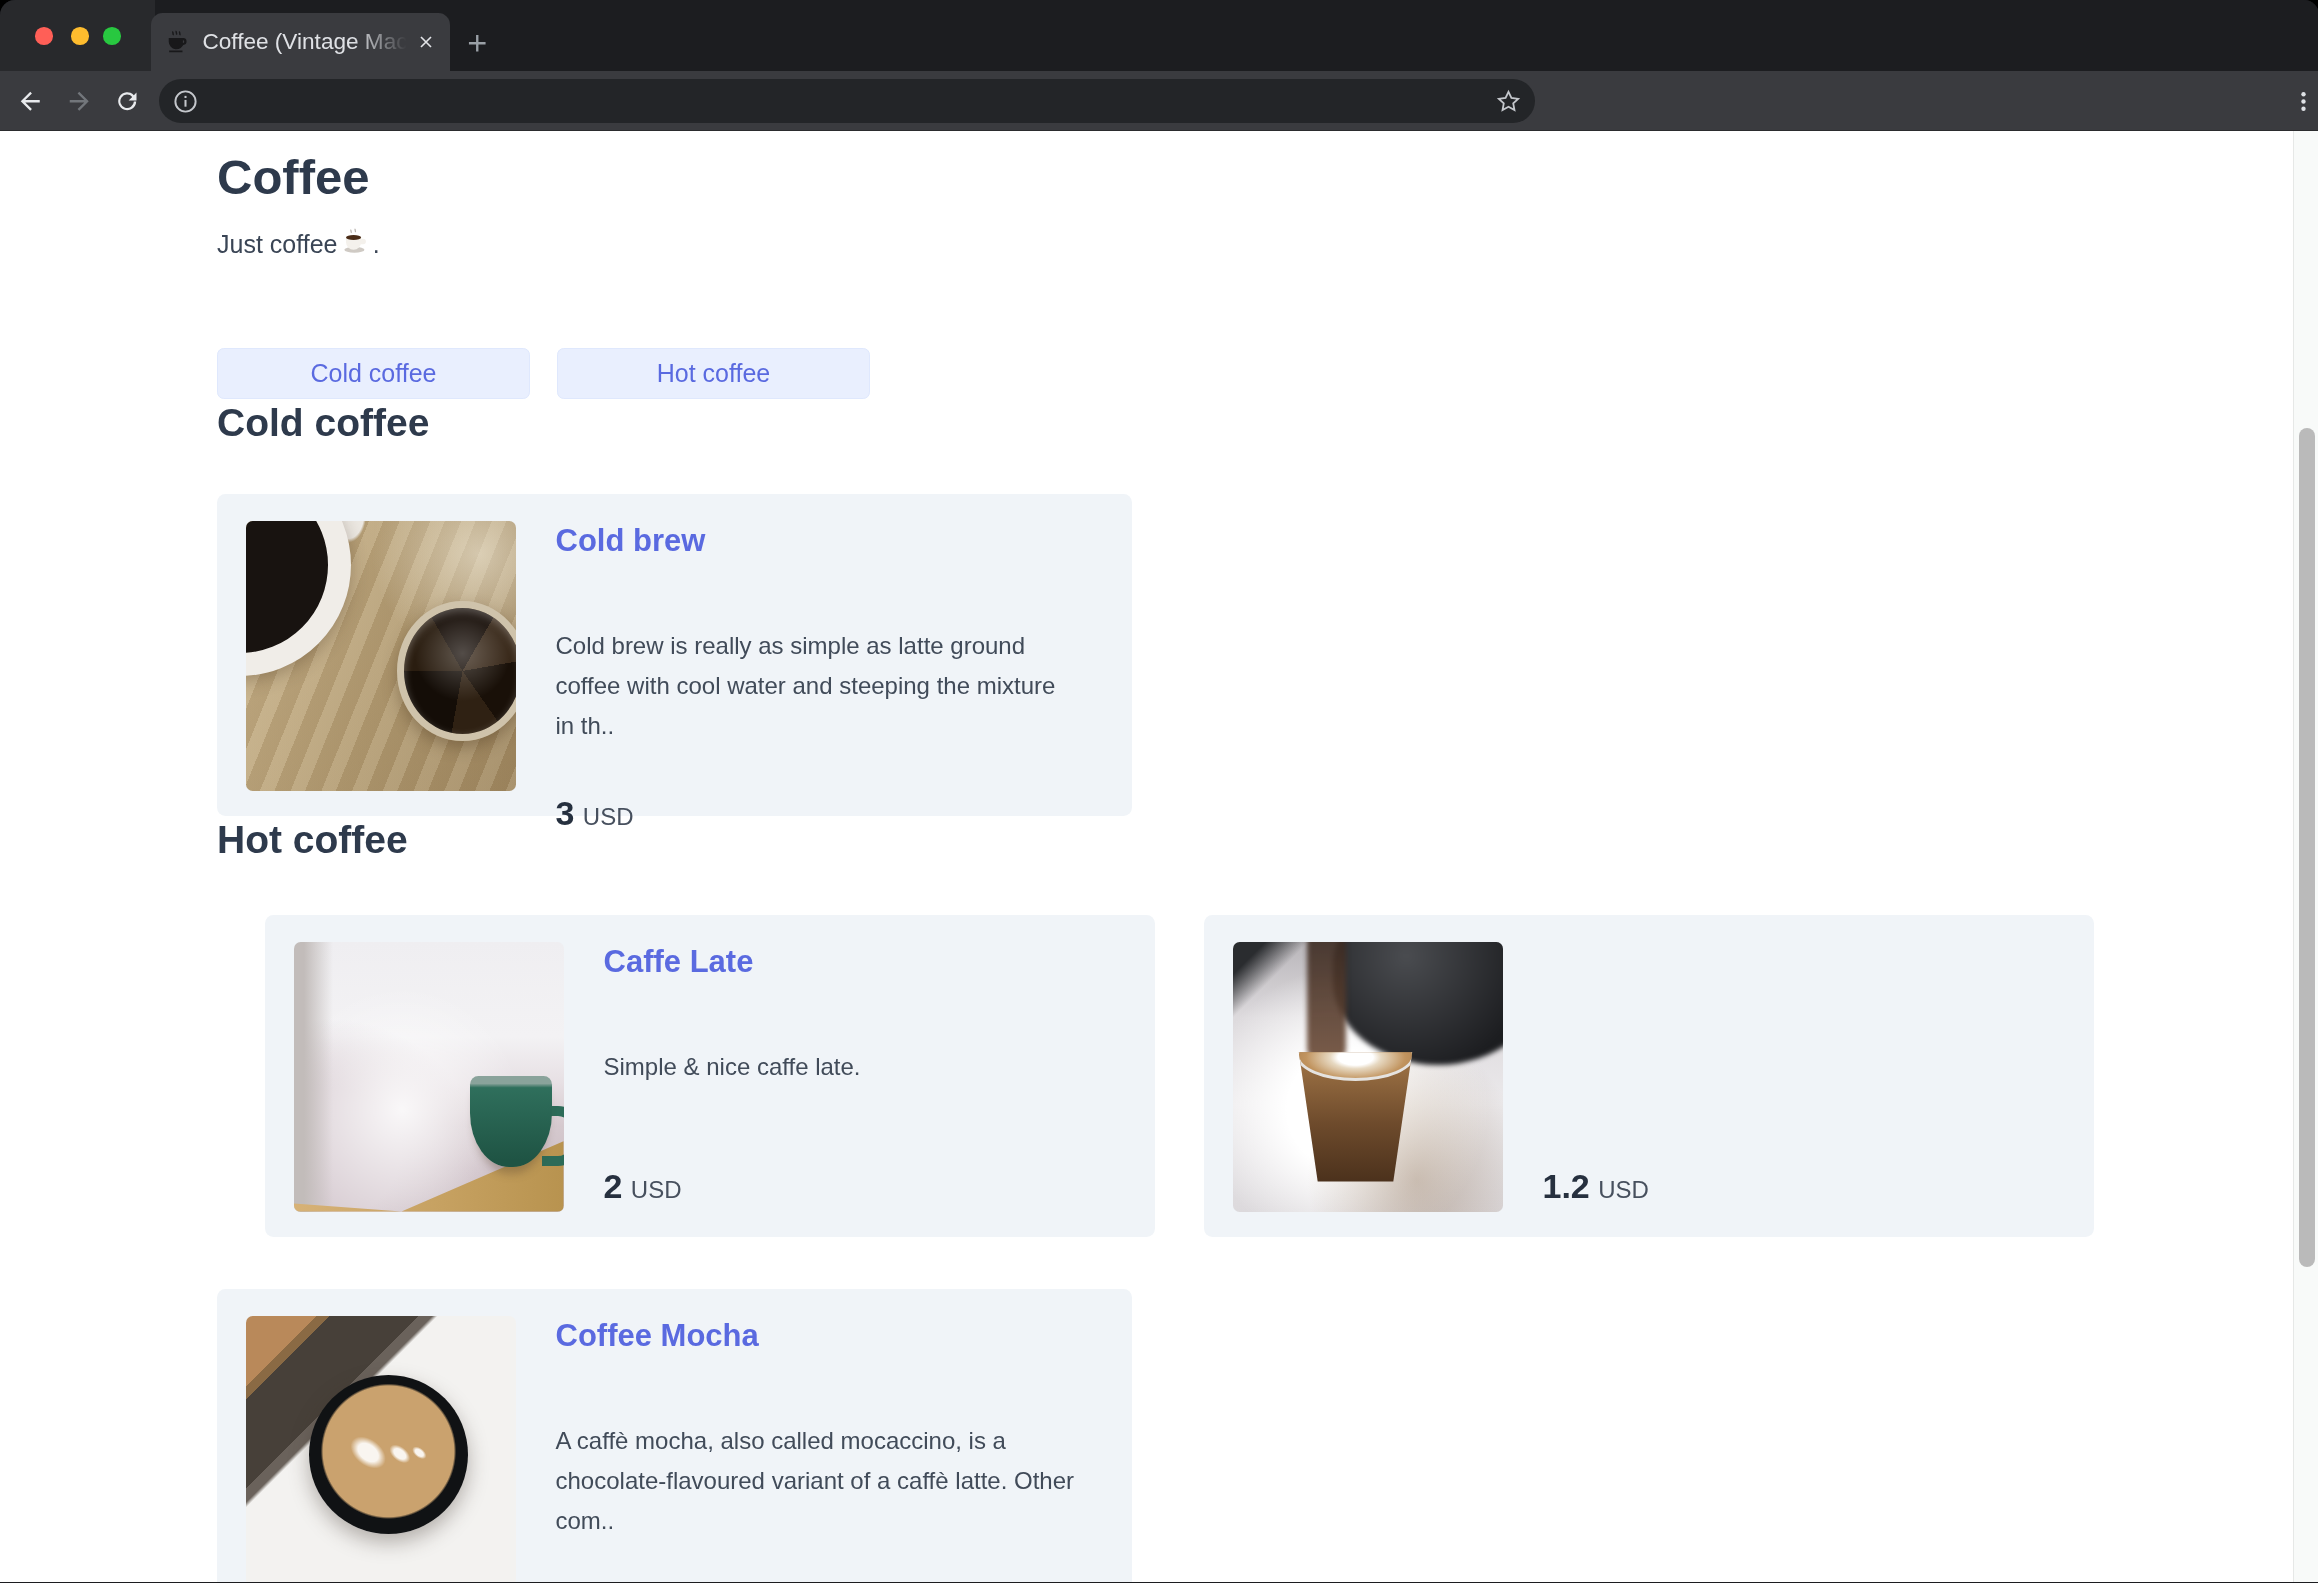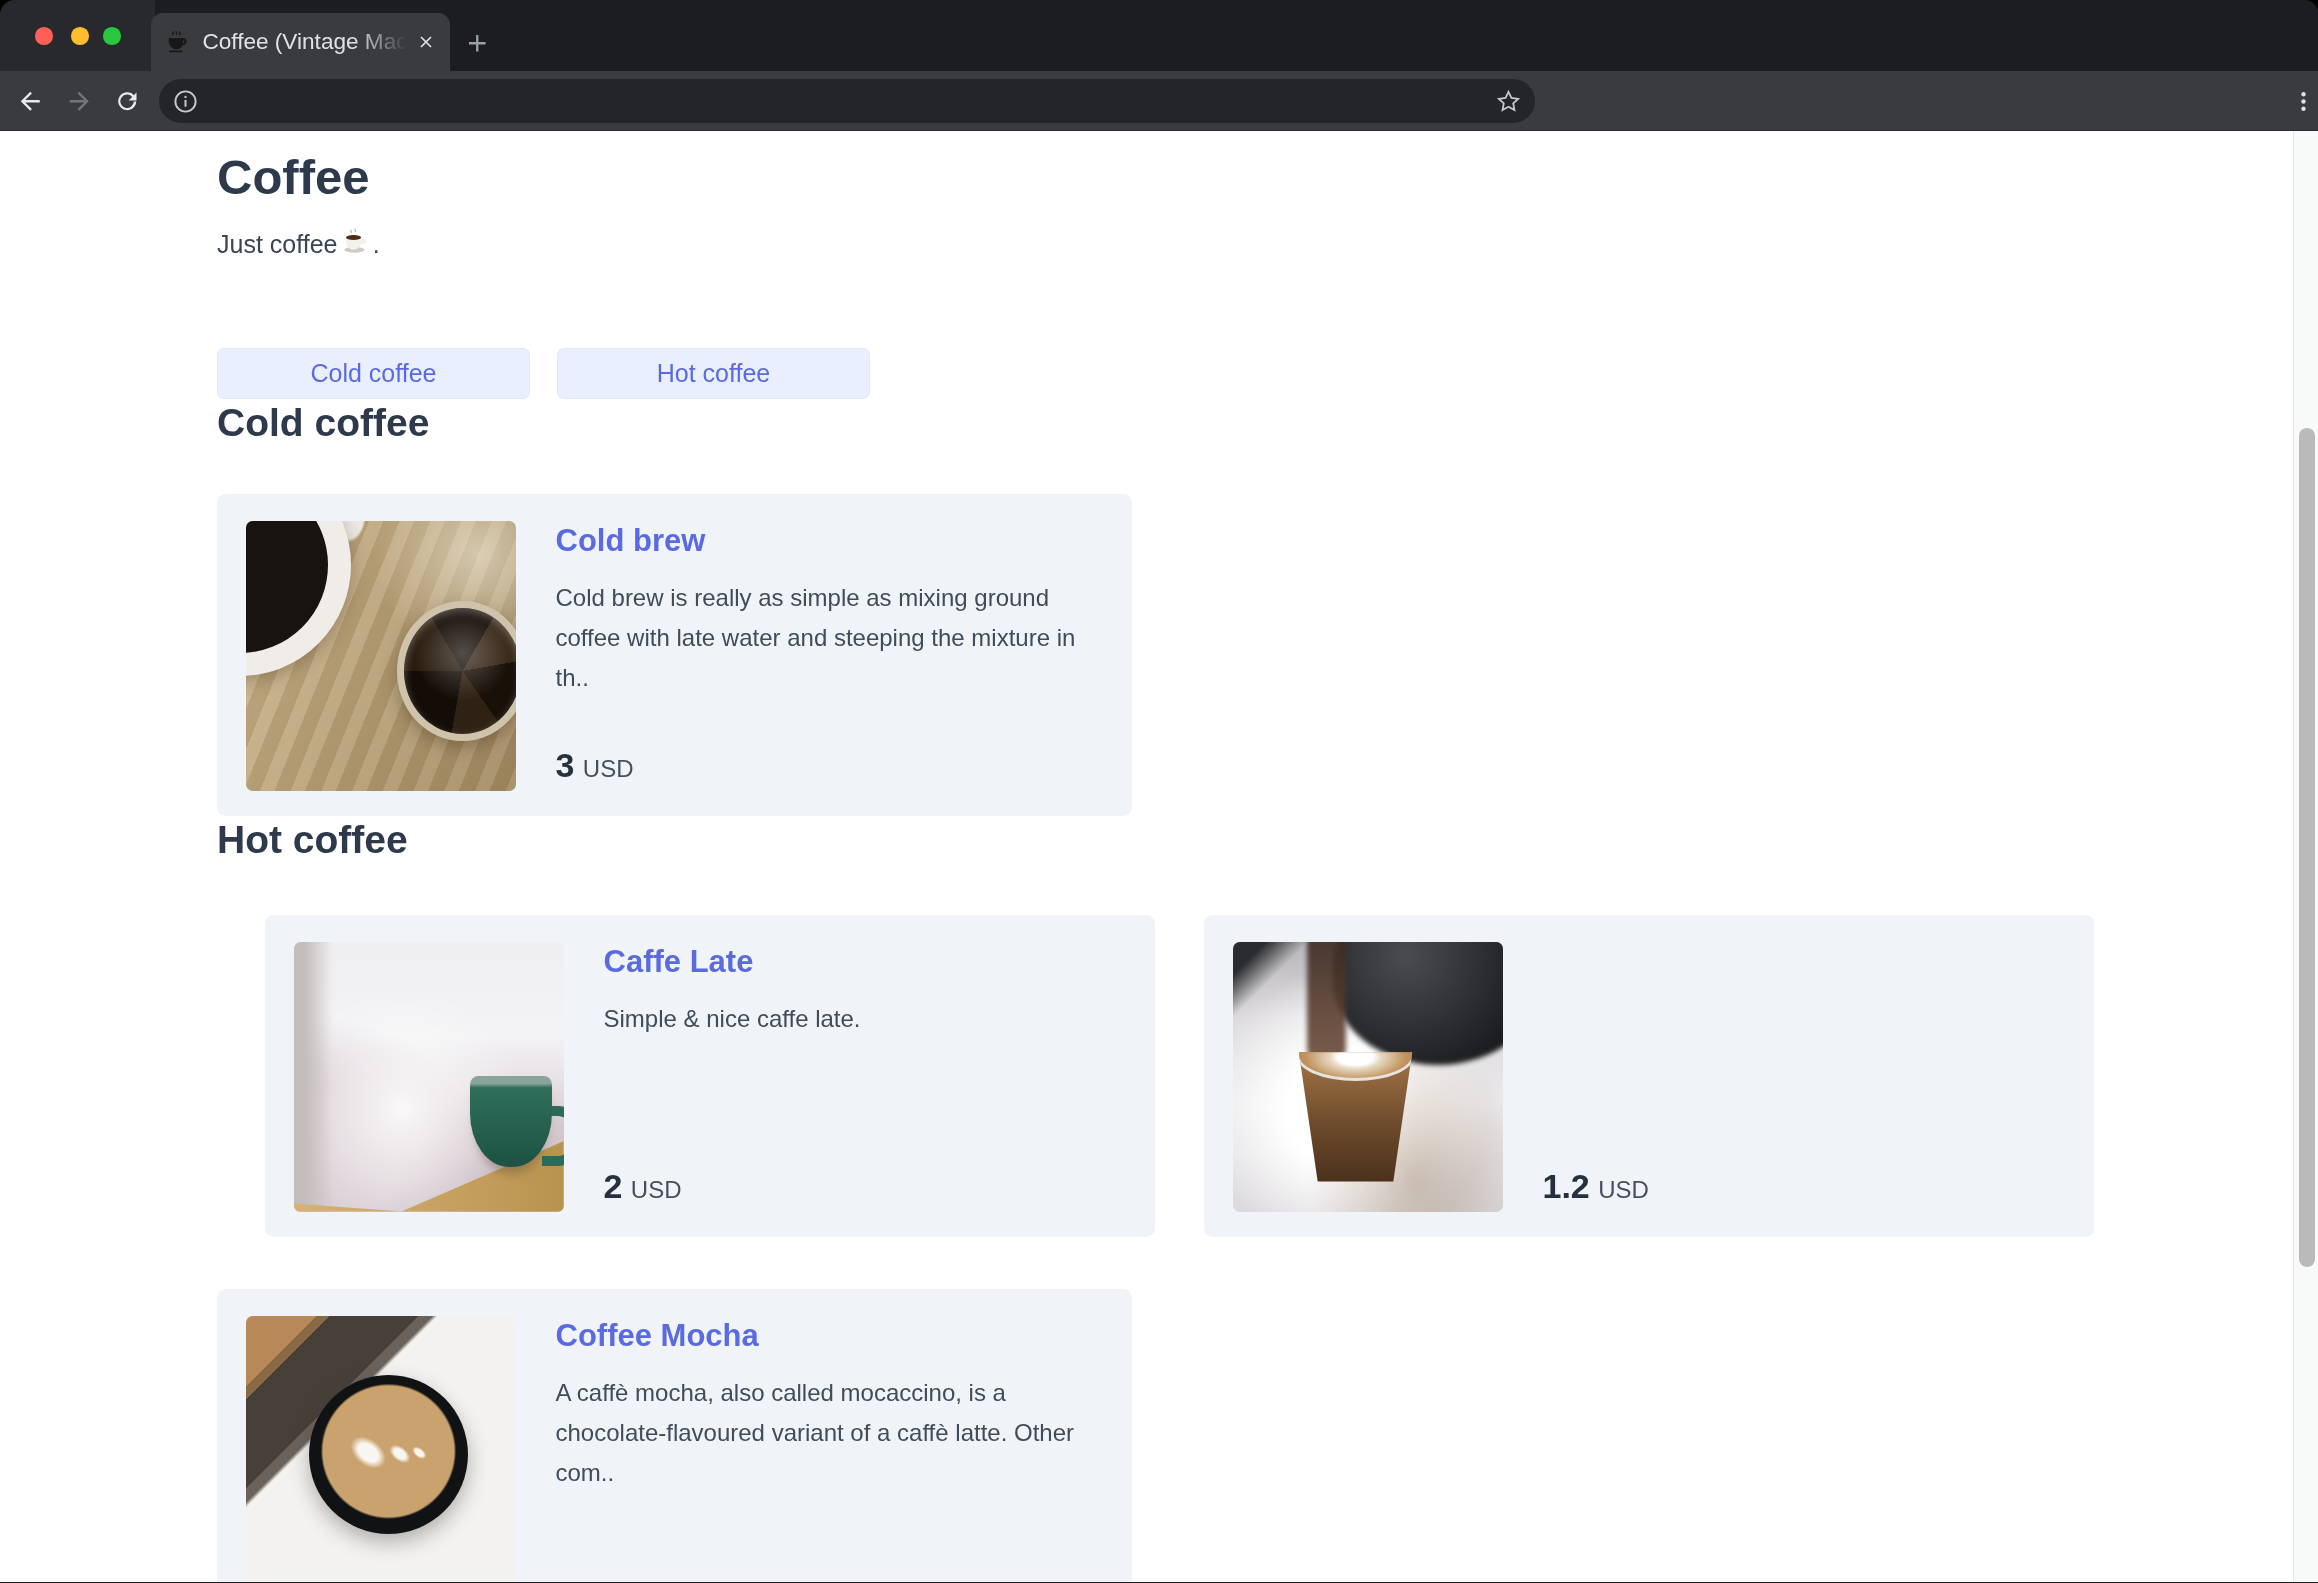--- a/index.html
+++ b/index.html
@@ -45,21 +45,21 @@
   .filter-btn{width:313px;height:51px;border:0.8px solid #dfe8fd;border-radius:6.7px;background:#e9effe;color:#5a6ae0;font-size:25px;font-family:inherit;display:flex;align-items:center;justify-content:center;cursor:pointer;}
   h2.section-heading{margin:0;font-size:39px;line-height:47px;font-weight:700;color:#2e3a4c;}
   .h2-cold{margin-top:88px;}
   .h2-hot{margin-top:36px;}
   .cards-row{display:flex;gap:49px;}
   .row-1{margin-top:48px;}
   .row-2{margin-top:52px;margin-left:48px;}
   .row-3{margin-top:52px;}
   .card{width:915px;height:322px;background:#f0f4f8;border-radius:8.4px;padding:27px 28.5px;box-sizing:border-box;display:flex;gap:40px;}
   .card-img{width:270px;height:270px;border-radius:6.7px;flex:0 0 auto;position:relative;overflow:hidden;}
-  .card-body{flex:1;display:flex;flex-direction:column;padding-top:1.7px;}
+  .card-body{flex:1;display:flex;flex-direction:column;padding-top:1.7px;gap:48px;}
   .card-title{font-size:31px;line-height:37px;font-weight:600;color:#5a6ae0;cursor:pointer;}
   .card-desc{margin-top:18.5px;width:520px;font-size:24px;line-height:40px;color:#414b59;}
   .price-row{margin-top:auto;margin-bottom:3.4px;display:flex;align-items:baseline;gap:8.4px;}
   .price-val{font-size:34px;font-weight:700;color:#26303f;}
   .price-cur{font-size:24px;color:#47505e;}
 
   
   .img-coldbrew{
     background:
       radial-gradient(ellipse at 38% -3%, #ece8e2 0 6.5%, rgba(0,0,0,0) 7.5%),
@@ -219,21 +219,21 @@
         <button class="filter-btn">Hot coffee</button>
       </div>
 
       <h2 class="section-heading h2-cold">Cold coffee</h2>
 
       <div class="cards-row row-1">
         <div class="card">
           <div class="card-img img-coldbrew"></div>
           <div class="card-body">
             <span class="card-title">Cold brew</span>
-            <div class="card-desc">Cold brew is really as simple as mixing ground coffee with late water and steeping the mixture in th..</div>
+            <div class="card-desc">Cold brew is really as simple as latte ground coffee with cool water and steeping the mixture in th..</div>
             <div class="price-row">
               <span class="price-val">3</span>
               <span class="price-cur">USD</span>
             </div>
           </div>
         </div>
       </div>
 
       <h2 class="section-heading h2-hot">Hot coffee</h2>
 

